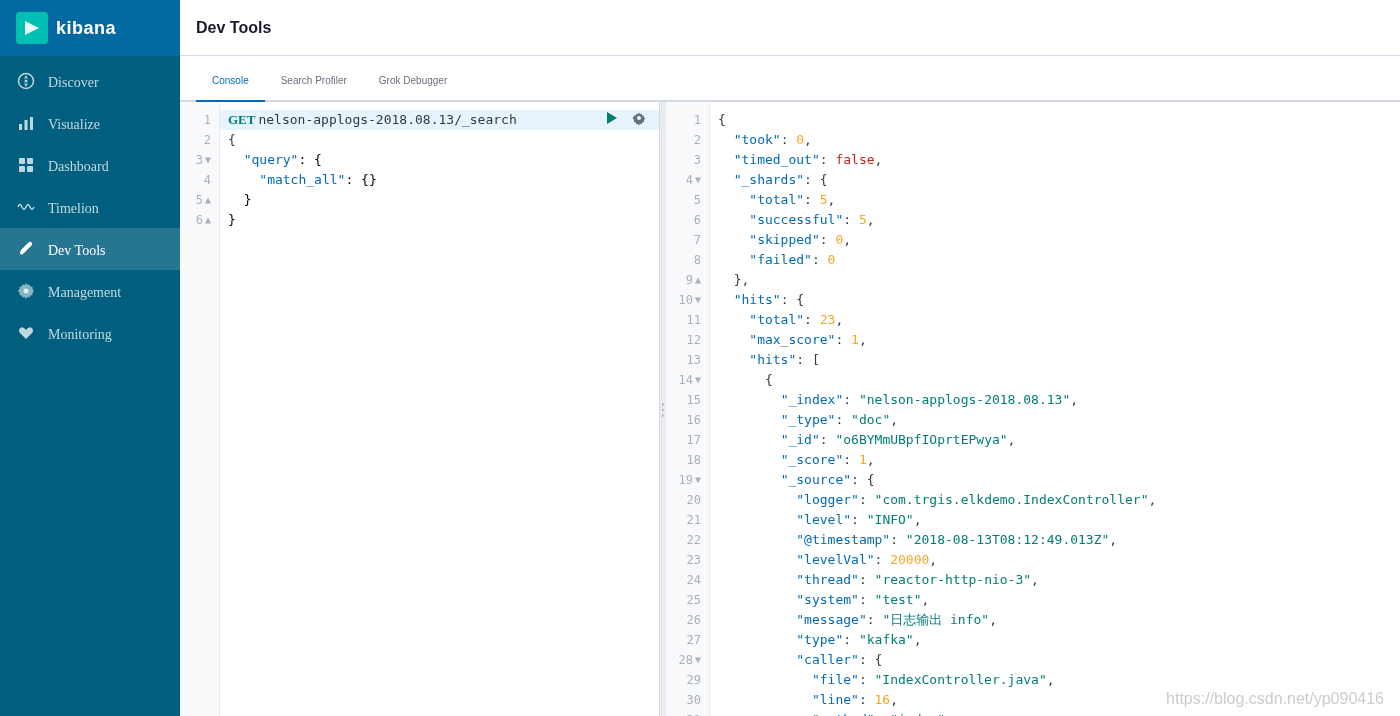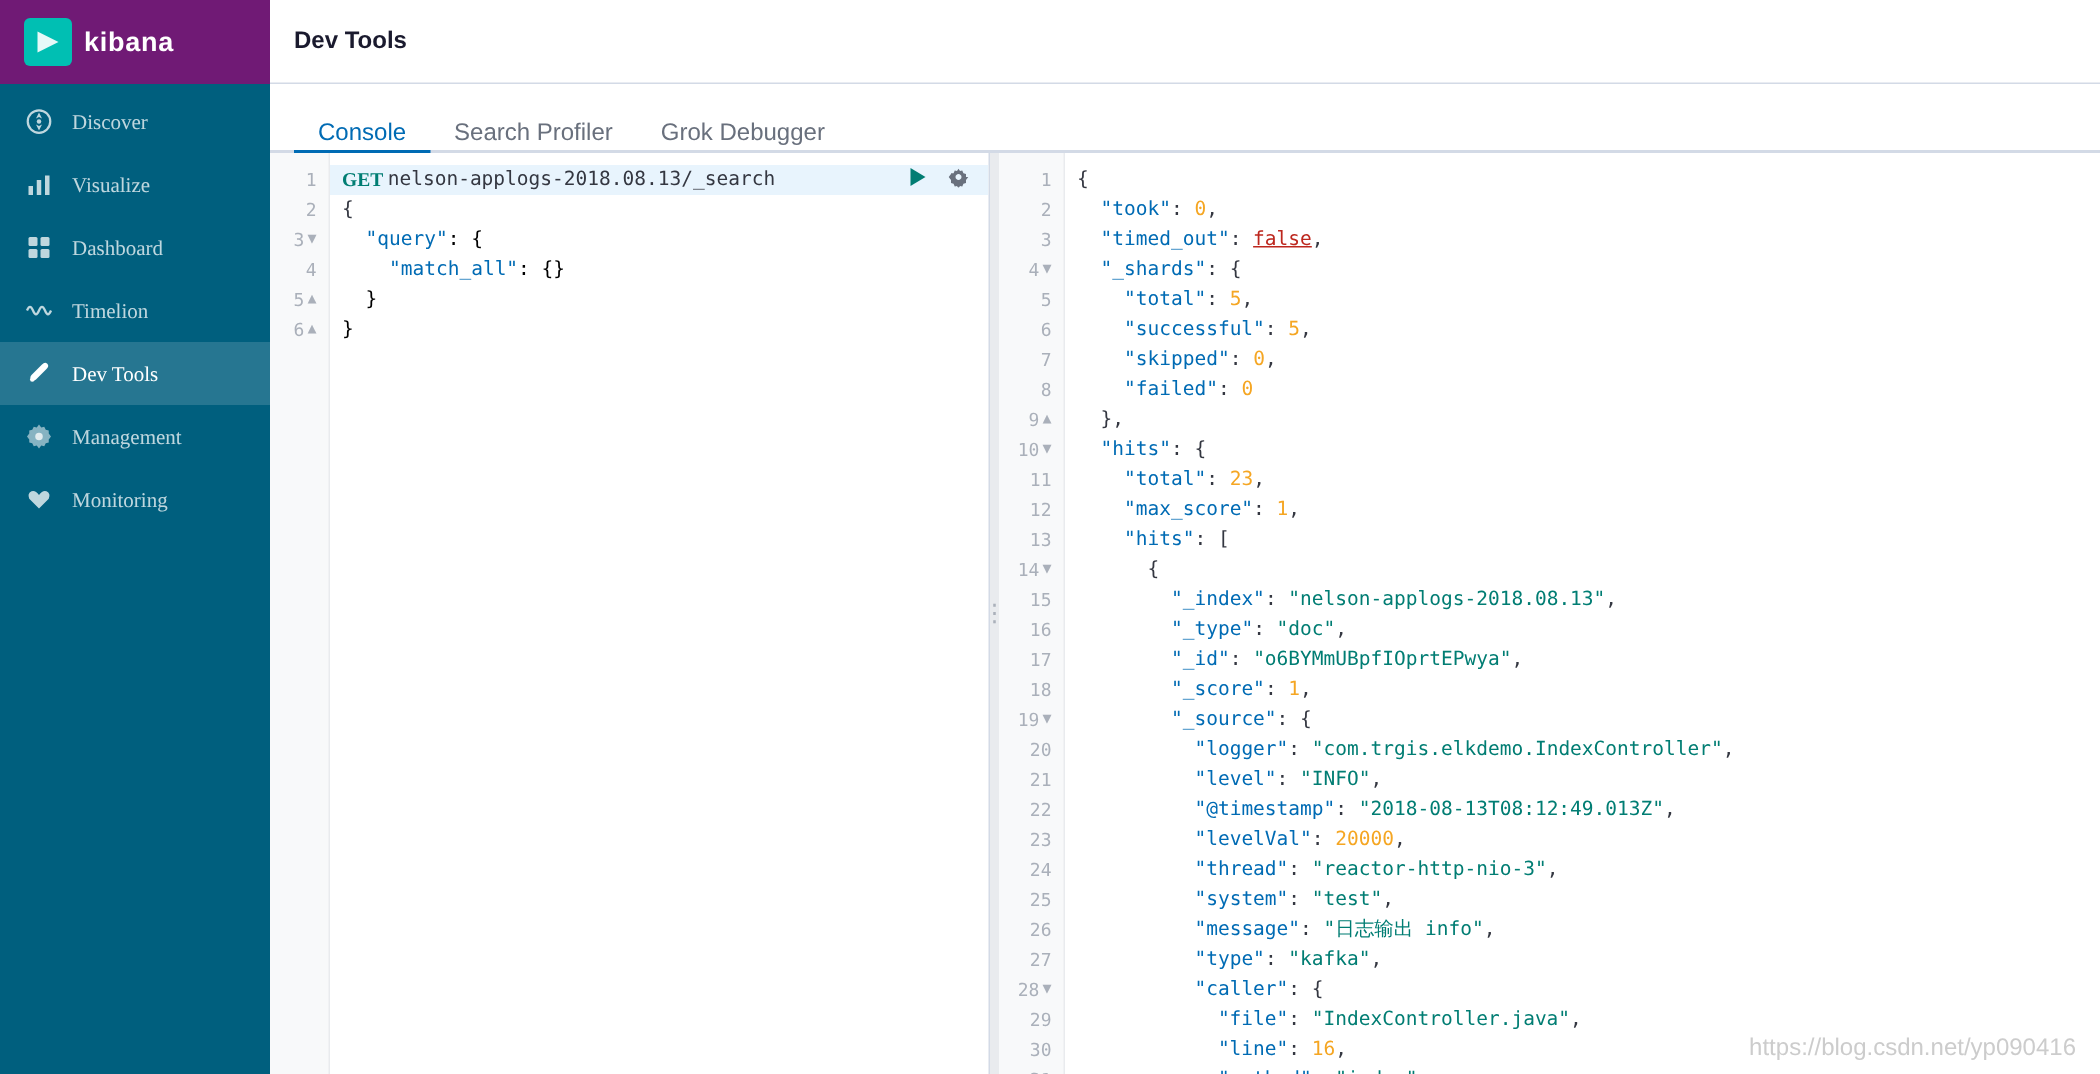--- a/index.html
+++ b/index.html
@@ -8,21 +8,21 @@
     
     .sidebar {
       width: 180px;
       background: #005f7e;
       display: flex;
       flex-direction: column;
       flex-shrink: 0;
       height: 716px;
     }
     .sidebar-logo {
-      background: #701a75;
+      background: #0369a1;
       padding: 12px 16px;
       display: flex;
       align-items: center;
       gap: 8px;
       height: 56px;
     }
     .kibana-icon-box {
       width: 32px;
       height: 32px;
       background: #00bfb3;
@@ -88,22 +88,22 @@
     
     .tabs {
       display: flex;
       align-items: flex-end;
       border-bottom: 2px solid #d3dae6;
       padding: 0 16px;
       background: #fff;
       height: 46px;
     }
     .tab {
-      padding: 10px 16px 2px;
-      font-size: 16px;
+      padding: 10px 16px 14px;
+      font-size: 10px;
       color: #69707d;
       cursor: pointer;
       border-bottom: 2px solid transparent;
       margin-bottom: -2px;
       white-space: nowrap;
     }
     .tab.active {
       color: #006bb4;
       border-bottom: 2px solid #006bb4;
       font-weight: 500;
@@ -251,21 +251,21 @@
       height: 20px;
       line-height: 20px;
       padding: 0 8px;
       white-space: pre;
       color: #343741;
     }
     .oc-brace { color: #343741; }
     .oc-key { color: #006bb4; }
     .oc-string { color: #017d73; }
     .oc-number { color: #f5a623; }
-    .oc-bool { color: #bd271e; text-decoration: underline; }
+    .oc-bool { color: #bd271e; }
 
     
     .watermark {
       position: fixed;
       bottom: 8px;
       right: 16px;
       color: #ccc;
       font-size: 16px;
     }
   </style>

